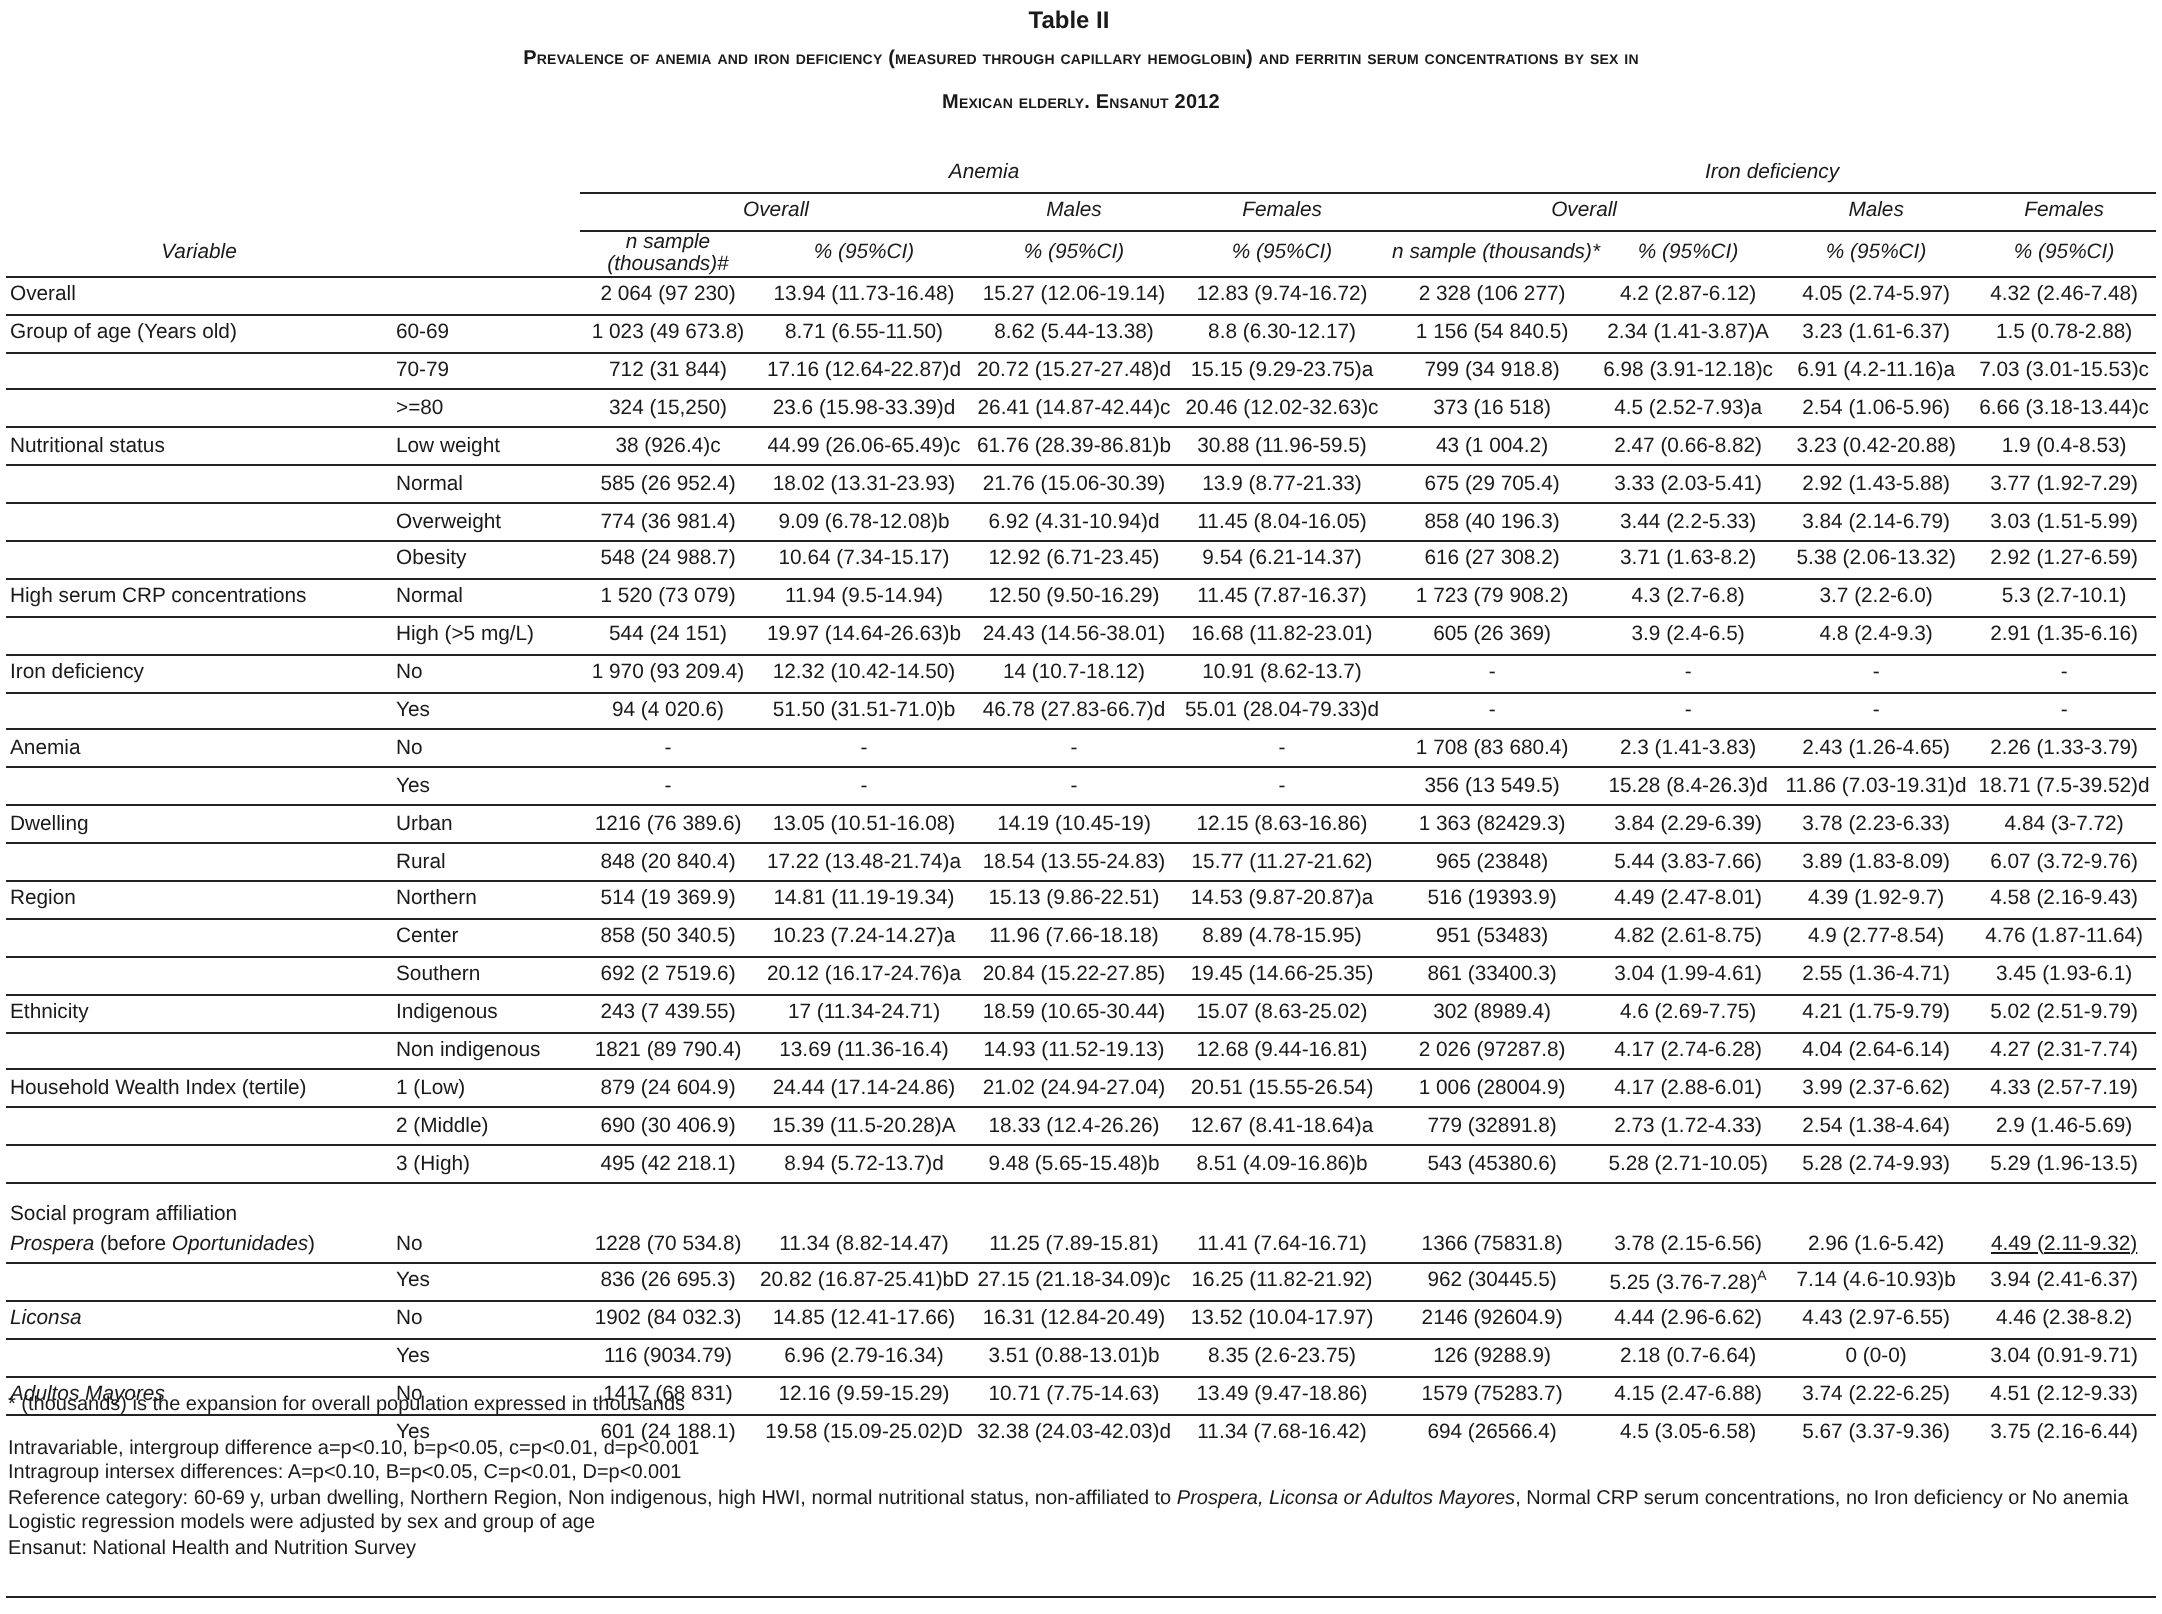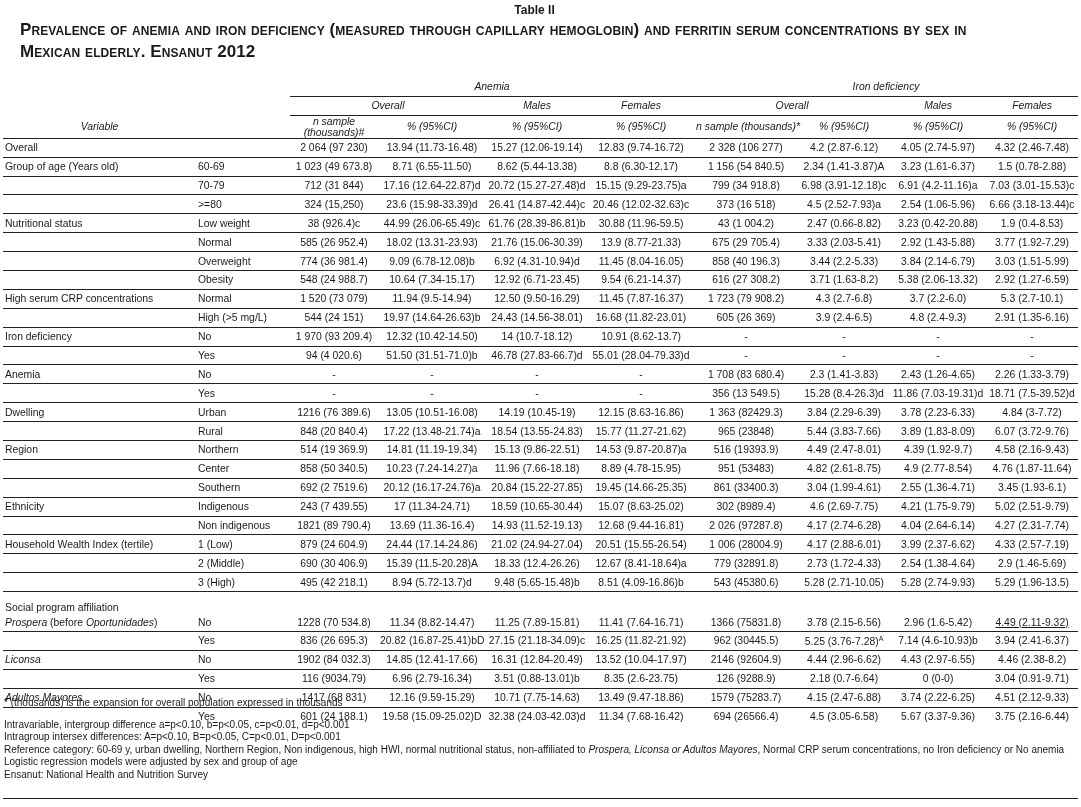--- a/index.html
+++ b/index.html
@@ -8,21 +8,21 @@
     font-family: "Liberation Sans", sans-serif;
     color: #1a1a1a;
     position: relative;
   }
   .table-number {
     position: absolute; top: 3px; left: 0; width: 1069px;
     text-align: center; font-weight: bold; font-size: 12px;
   }
   .table-title {
     position: absolute; top: 19px; left: 20px; width: 1041px;
-    font-weight: bold; font-size: 17px;
+    text-align: center; font-weight: bold; font-size: 10px;
     font-variant: small-caps; line-height: 22px; letter-spacing: 0.1px;
   }
   table.main {
     position: absolute; top: 78px; left: 3px; width: 1075px;
     border-collapse: collapse; font-size: 10.4px; table-layout: fixed;
   }
   table.main td, table.main th {
     padding: 0 2px; height: 17.9px; white-space: nowrap; font-weight: normal;
   }
   .hdr-italic { font-style: italic; text-align: center; }

